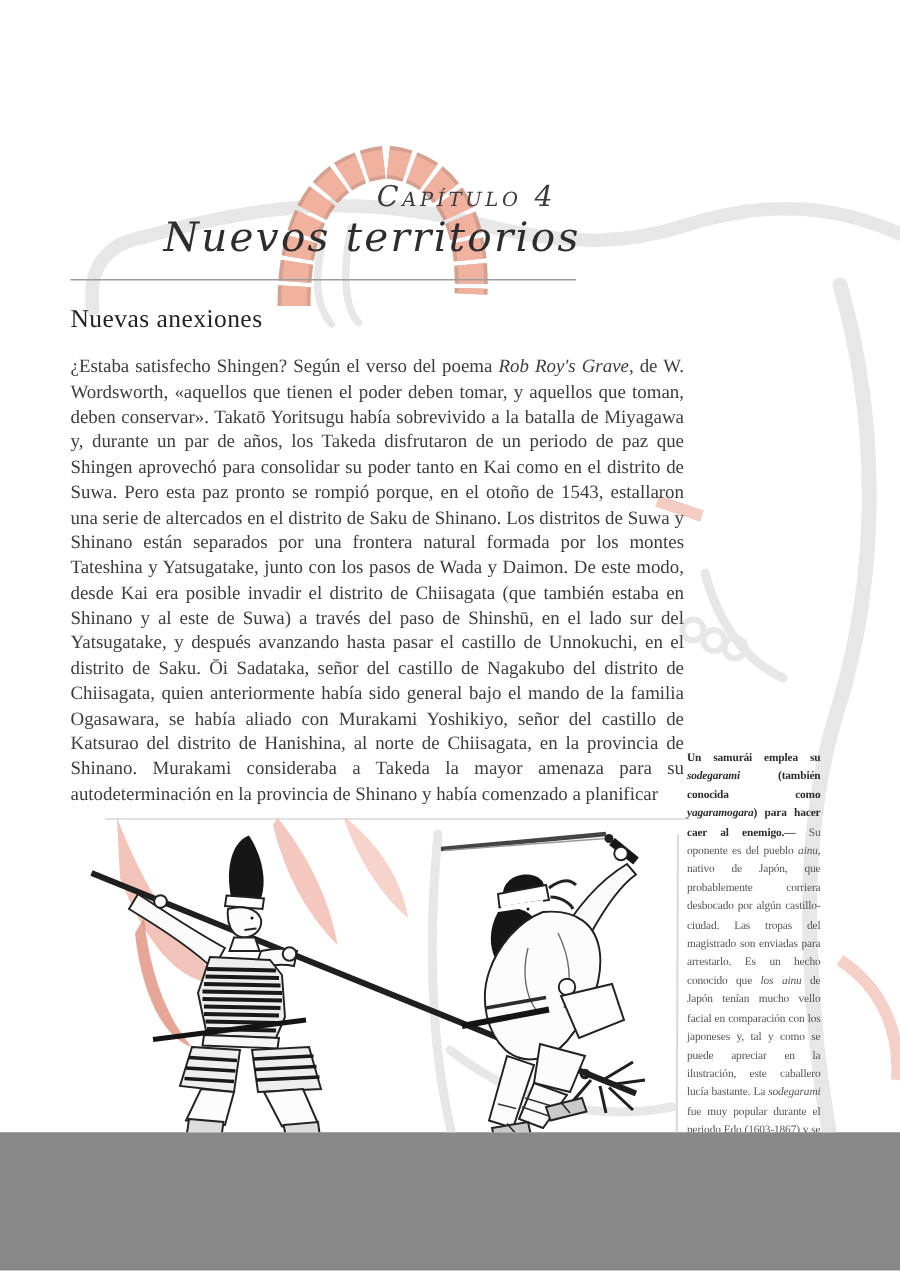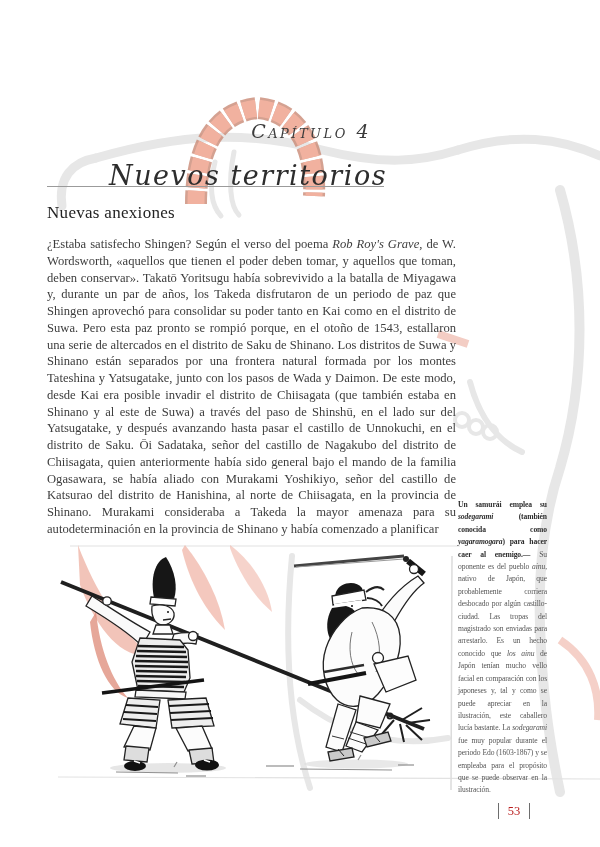--- a/index.html
+++ b/index.html
@@ -1,29 +1,29 @@
 <!DOCTYPE html>
 <html lang="es"><head>
 <meta charset="utf-8">
 <style>
   html,body{margin:0;padding:0;background:#888;}
   .page{
-    position:relative;width:600px;height:847px;background:#ffffff;
+    position:relative;width:600px;height:755px;background:#ffffff;
     overflow:hidden;font-family:"Liberation Serif",serif;margin:0 auto;
   }
   svg{display:block;}
   .watermark{position:absolute;left:0;top:0;pointer-events:none;}
   .chapter-block{position:absolute;top:120px;left:47px;width:340px;text-align:right;}
   .chapter-label{
     font-family:"DejaVu Serif",serif;font-style:italic;font-variant:small-caps;
     font-size:19px;letter-spacing:2.5px;color:#3c3c3c;padding-right:16px;
   }
   .chapter-title{
     font-family:"DejaVu Serif",serif;font-style:italic;
-    font-size:27px;letter-spacing:1.5px;color:#2d2d2d;margin-top:18px;
+    font-size:27px;letter-spacing:1.5px;color:#2d2d2d;margin-top:1px;
   }
   .rule{position:absolute;top:186px;left:47px;width:337px;border-top:1px solid #9b9b9b;height:0;}
   .section-heading{
     position:absolute;top:203px;left:47px;margin:0;font-weight:normal;
     font-size:17px;color:#232323;letter-spacing:.3px;font-family:"Liberation Serif",serif;
   }
   .body-par{
     position:absolute;top:236px;left:47px;width:409px;margin:0;
     font-size:12.6px;line-height:16.75px;text-align:justify;color:#3d3d3d;
   }

